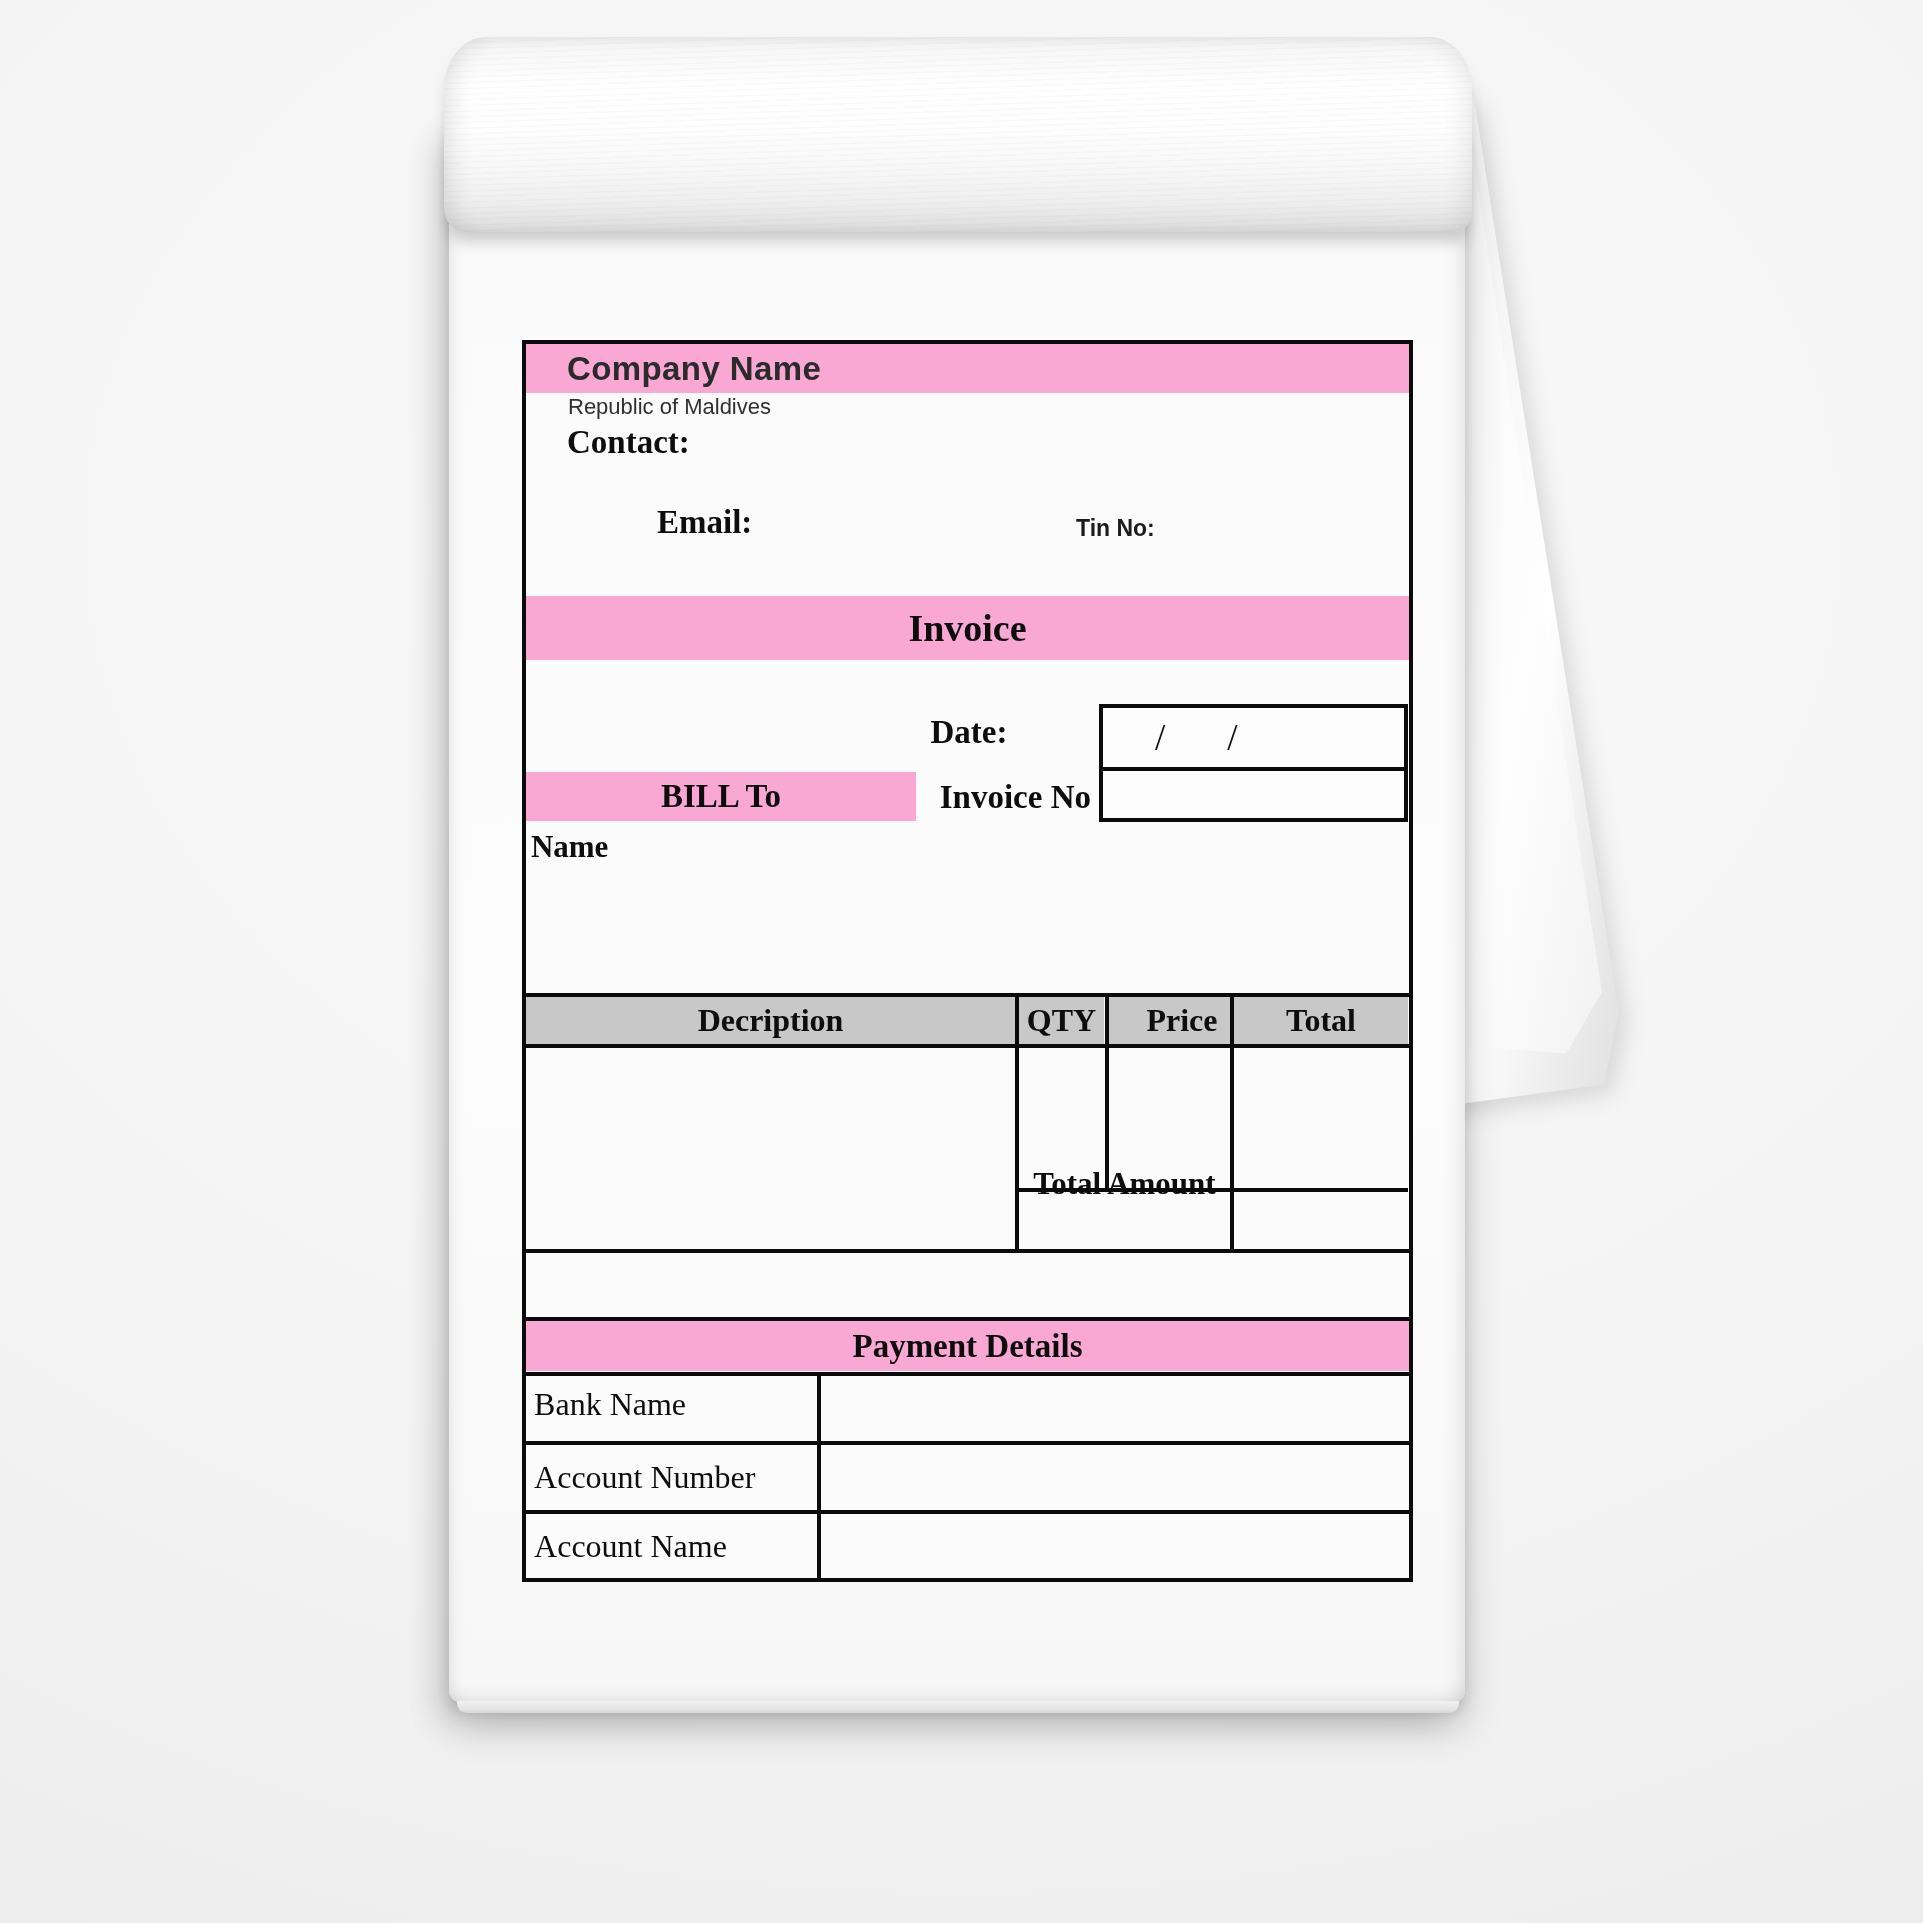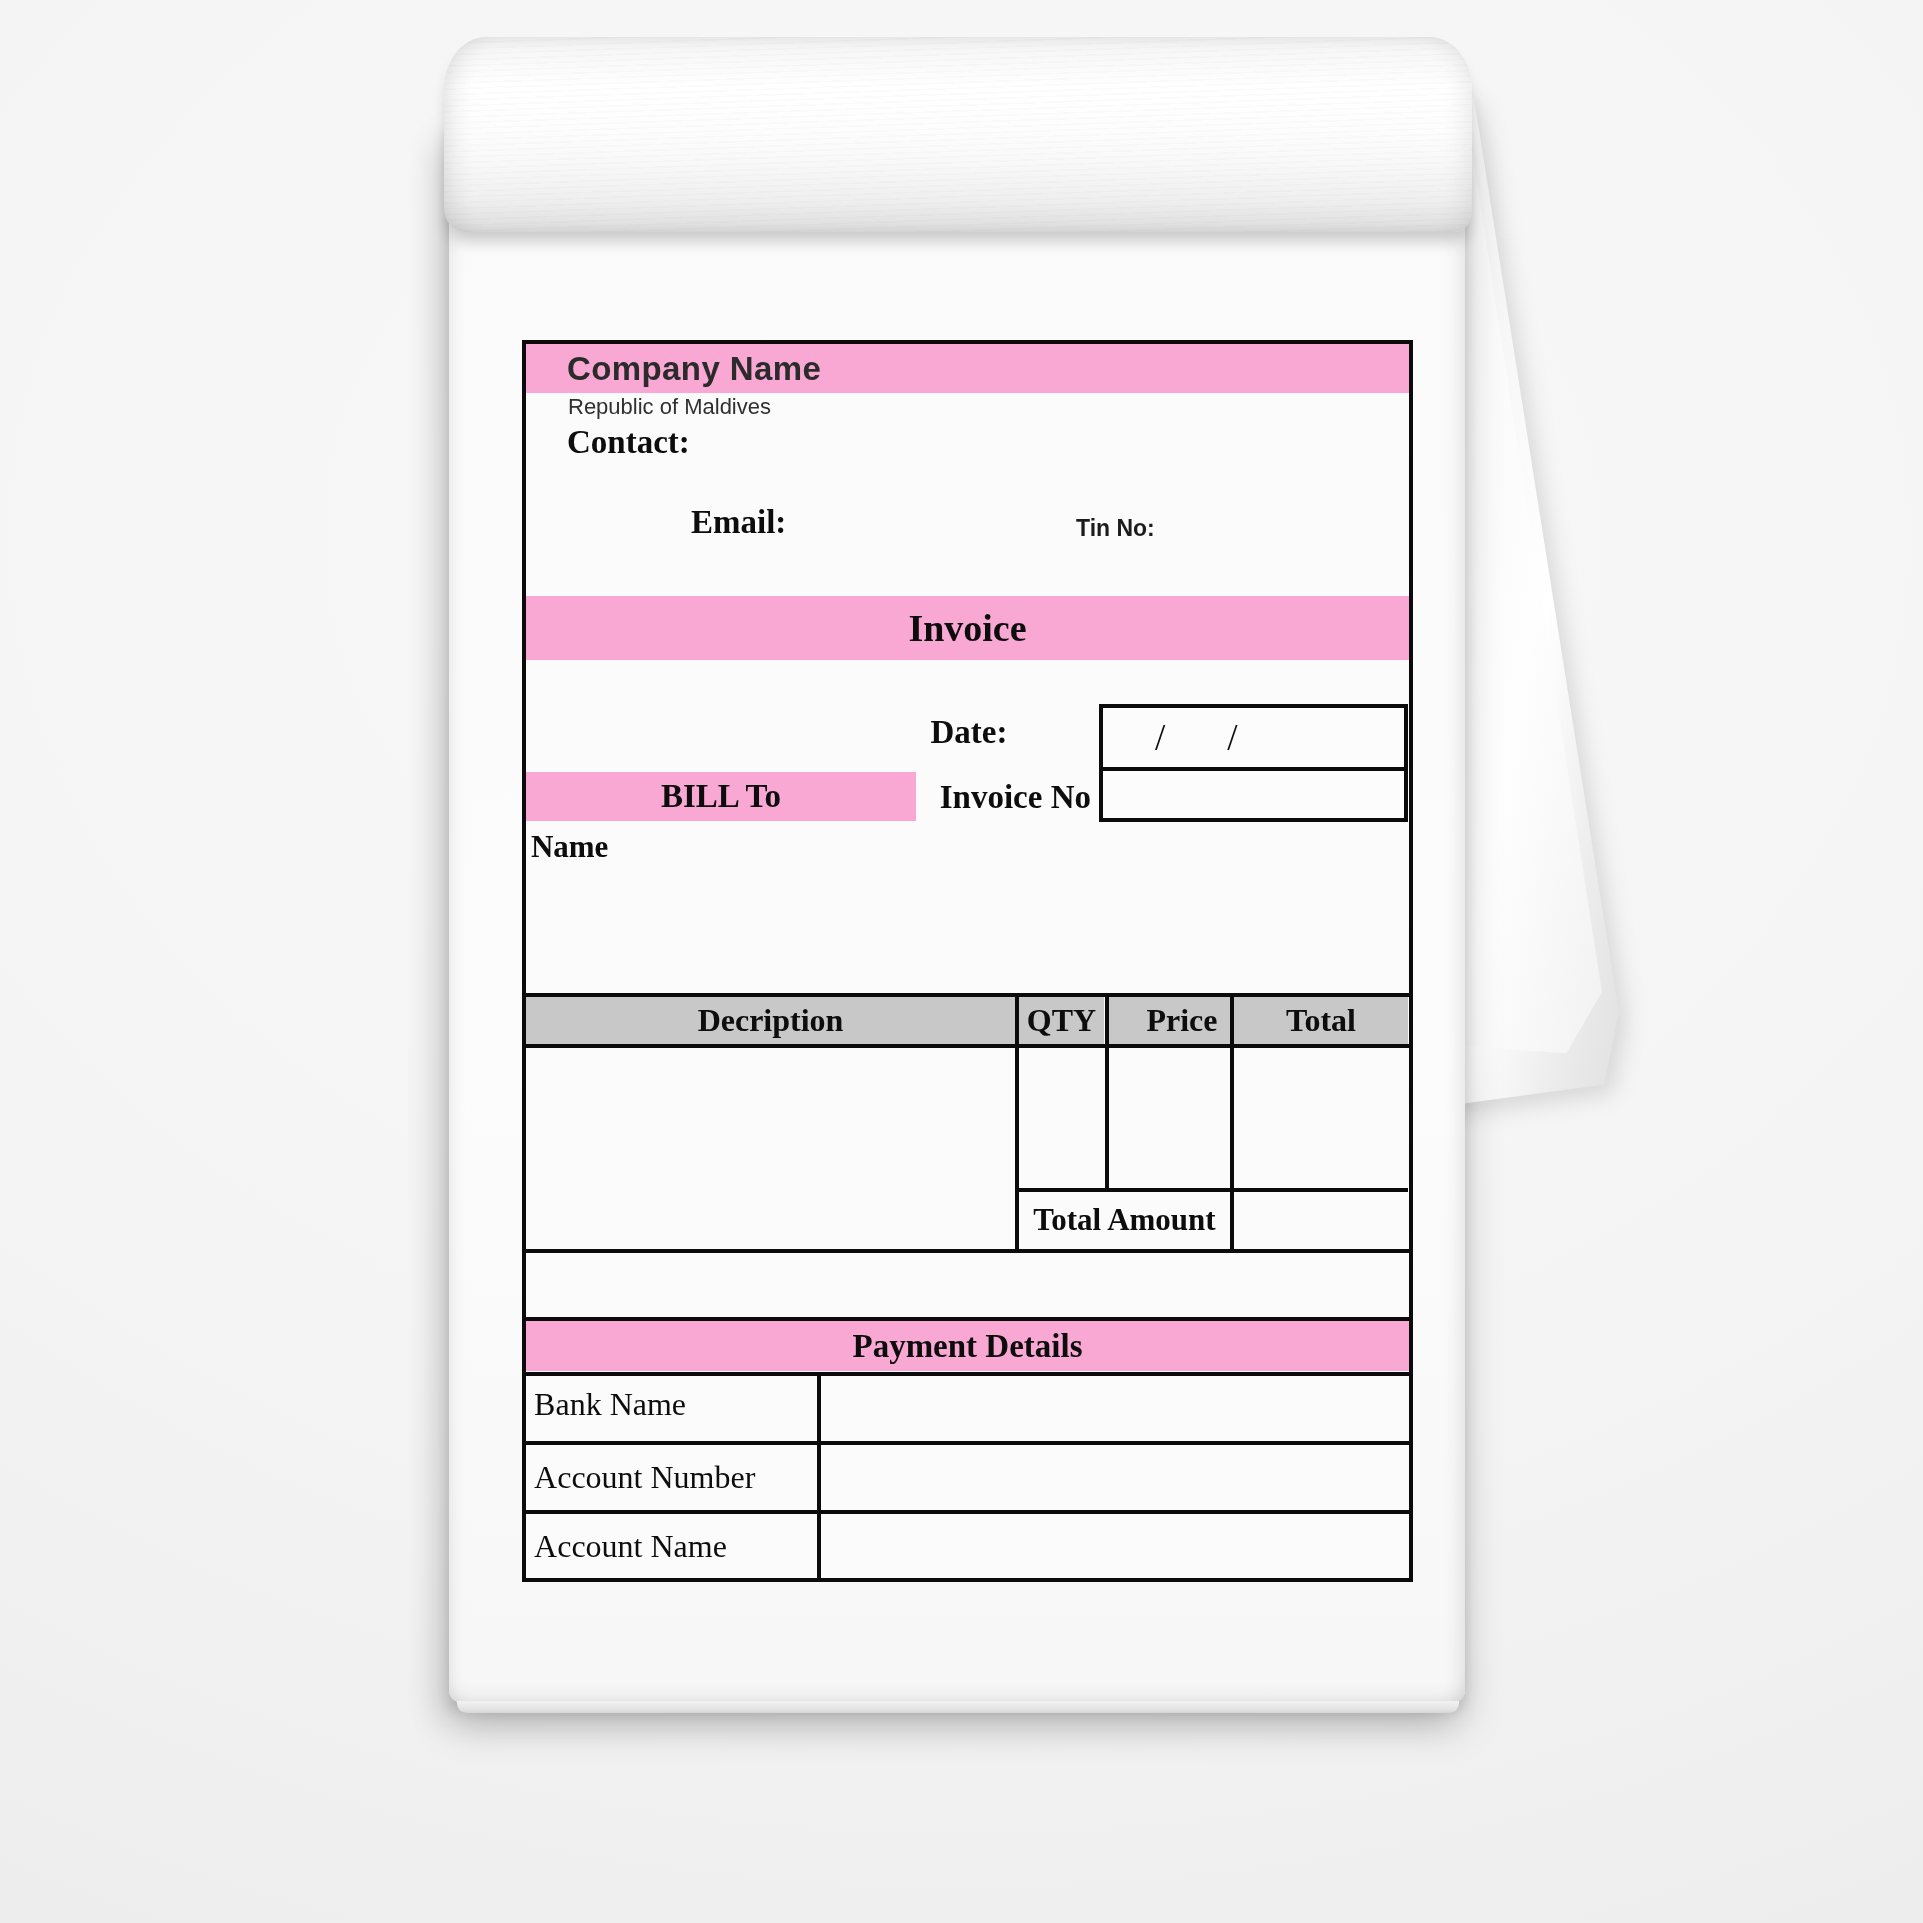--- a/index.html
+++ b/index.html
@@ -46,21 +46,21 @@
   .form{position:absolute;left:522px;top:340px;width:891px;height:1242px;
     box-sizing:border-box;border:4.1px solid #0b0b0b;background:#fbfbfb;z-index:5;color:#0d0d0d;}
   .form *{box-sizing:border-box;}
   .abs{position:absolute;}
   .band{background:#f9a8d4;}
 
   .company-band{left:0;top:0;width:883px;height:49px;padding-left:41px;display:flex;align-items:center;
     font-family:"Liberation Sans",sans-serif;font-weight:bold;font-size:33px;color:#2b2b2b;letter-spacing:0.4px;}
   .republic{left:42px;top:50px;font-family:"Liberation Sans",sans-serif;font-size:22px;color:#303030;}
   .contact{left:41px;top:80px;font-size:33px;font-weight:bold;}
-  .email{left:131px;top:160px;font-size:33px;font-weight:bold;margin-left:34px;}
+  .email{left:131px;top:160px;font-size:33px;font-weight:bold;}
   .tin{left:550px;top:171px;font-family:"Liberation Sans",sans-serif;font-size:23px;font-weight:bold;color:#1c1c1c;}
   .invoice-band{left:0;top:252px;width:883px;height:64px;display:flex;align-items:center;justify-content:center;
     font-size:38px;font-weight:bold;}
 
   .date-label{left:321px;top:370px;width:244px;text-align:center;font-size:33px;font-weight:bold;}
   .date-box{left:573px;top:360px;width:309px;height:67px;border:4.1px solid #0b0b0b;background:#fcfcfc;
     display:flex;align-items:center;padding-left:52px;gap:62px;font-size:37px;}
   .invno-box{left:573px;top:423px;width:309px;height:55px;border:4.1px solid #0b0b0b;background:#fcfcfc;
     font-size:31px;padding:4.9px 9.8px;}
   .billto-band{left:0;top:428px;width:390px;height:49px;display:flex;align-items:center;justify-content:center;
@@ -83,21 +83,21 @@
   .vline{width:4.1px;background:#0b0b0b;}
   .v1{left:489px;top:649px;height:260px;}
   .v2{left:579px;top:649px;height:199px;}
   .v3{left:704px;top:649px;height:260px;}
   .v4{left:291px;top:1028px;height:206px;}
 
   .cell-desc{left:0;top:704px;width:489px;height:200px;}
   .cell-qty{left:493px;top:704px;width:85px;height:140px;}
   .cell-price{left:583px;top:704px;width:121px;height:140px;}
   .cell-total{left:708px;top:704px;width:174px;height:140px;}
-  .total-label{left:493px;top:848px;width:211px;height:56px;display:flex;align-items:center;justify-content:center;
+  .total-label{left:493px;top:812px;width:211px;height:56px;display:flex;align-items:center;justify-content:center;
     font-size:31px;font-weight:bold;}
   .total-value{left:708px;top:848px;width:174px;height:56px;}
   .note-row{left:0;top:909px;width:883px;height:64px;}
 
   .pay-band{left:0;top:977px;width:883px;height:50px;display:flex;align-items:center;justify-content:center;
     font-size:33px;font-weight:bold;}
   .pay-label{left:0;padding-left:8.1px;width:291px;display:flex;align-items:center;font-size:32px;}
   .pl1{top:1032px;height:57px;}
   .pl2{top:1101px;height:65px;}
   .pl3{top:1170px;height:64px;}

